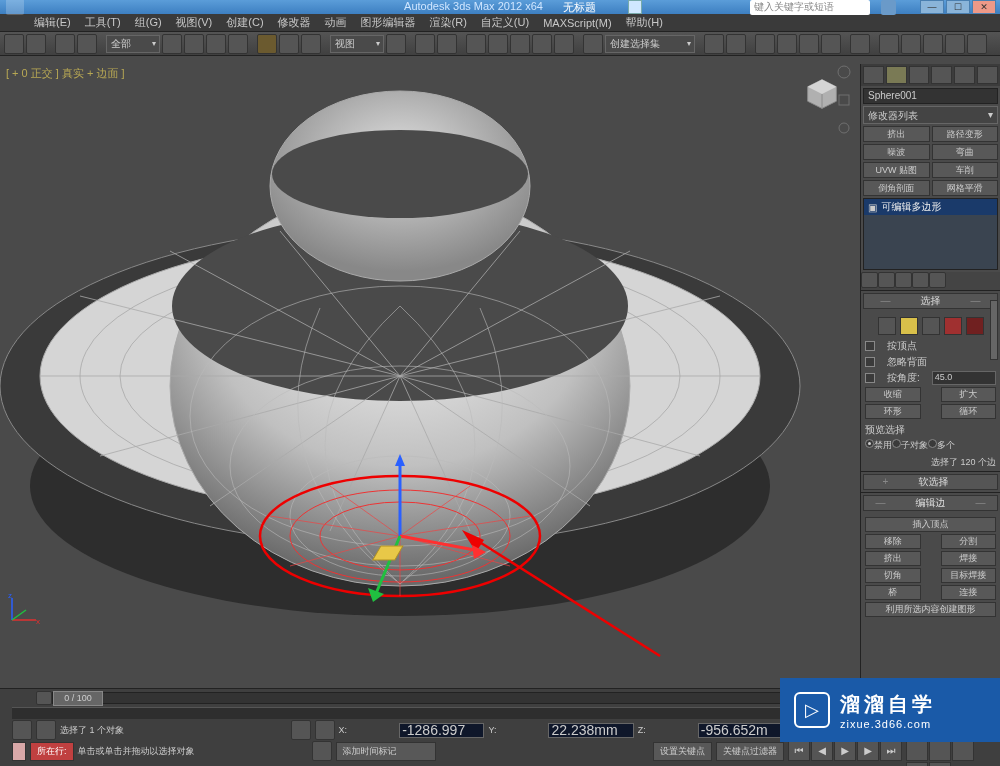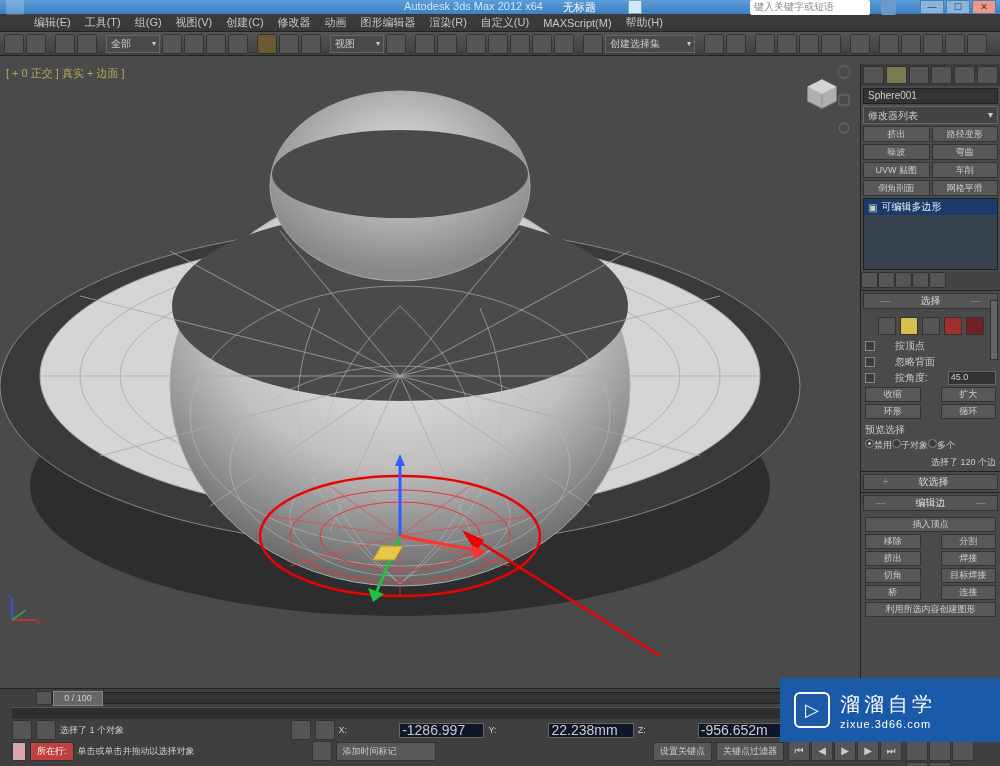--- a/index.html
+++ b/index.html
@@ -55,21 +55,21 @@
 
 .rollup { border-top: 1px solid #222; }
 .rollup-header { height: 16px; background: #555; color: #ddd; font-size: 10px; text-align: center; line-height: 16px; border: 1px solid #333; margin: 2px; display:flex; align-items:center; justify-content:center; gap:30px; }
 .rollup-header .dash { color: #888; }
 .rollup-body { padding: 2px 4px; color: #ccc; font-size: 10px; }
 .sel-icons { display: flex; gap: 4px; margin: 4px 0; justify-content:center; }
 .sel-icon { width: 18px; height: 18px; background: #555; border: 1px solid #333; }
 .sel-icon.active { background: #d9c04a; border-color: #333; }
 .sel-icon.red { background: #a03030; }
 .sel-icon.red2 { background: #702020; }
-.chk-row { display: flex; align-items: center; gap: 20px; margin: 2px 0; font-size:10px; }
+.chk-row { display: flex; align-items: center; gap: 12px; margin: 2px 0; font-size:10px; }
 .chk { width: 10px; height: 10px; border: 1px solid #888; background: #3a3a3a; }
 .spin-input { flex: 1; height: 14px; background: #333; border: 1px solid #666; color: #ccc; font-size: 9px; padding: 0 2px; }
 .btn-pair { display: grid; grid-template-columns: 1fr 1fr; gap: 20px; margin: 2px 0; }
 .btn-sm { height: 15px; background: #585858; border: 1px solid #333; color: #ccc; font-size: 9px; text-align: center; line-height: 13px; }
 .radio-row { display: flex; font-size: 9px; margin: 2px 0; }
 .radio { width: 9px; height: 9px; border: 1px solid #888; border-radius: 50%; background: #3a3a3a; position:relative; }
 .radio.on::after { content:""; position:absolute; inset:2px; background:#ccc; border-radius:50%; }
 .sel-count { text-align: right; font-size: 9px; margin-top: 4px; }
 .sect-label { font-size: 10px; margin: 4px 0 2px; }
 .scroll-thumb { position:absolute; right: 2px; width: 8px; background:#666; border:1px solid #333; }
@@ -88,21 +88,21 @@
 .status-btn.pink { background: #d9a8a8; color: #333; }
 .status-btn.red { background: #c04040; color: #fff; }
 .status-text { color: #ccc; font-size: 9px; }
 .play-controls { display: flex; gap: 1px; margin-left: auto; }
 .play-btn { width: 22px; height: 20px; background: #555; border: 1px solid #333; color: #ccc; font-size: 10px; text-align:center; line-height:18px; }
 .nav-controls { display:flex; flex-wrap:wrap; width: 90px; gap:1px; }
 
 
 .watermark { position: absolute; right: 0; bottom: 24px; width: 220px; height: 64px; background: #1a5aa8; display: flex; align-items: center; gap: 10px; padding: 0 14px; color: #fff; }
 .watermark .wlogo { width: 36px; height: 36px; border: 2px solid #fff; border-radius: 6px; display:flex; align-items:center; justify-content:center; font-size:18px; }
-.watermark .wtext .big { font-size: 20px; font-weight: normal; letter-spacing: 4px; }
+.watermark .wtext .big { font-size: 20px; font-weight: bold; letter-spacing: 4px; }
 .watermark .wtext .small { font-size: 11px; letter-spacing: 1px; }
 
 .viewport-right-widget { position:absolute; top: 64px; right: 146px; width: 20px; display:flex; flex-direction:column; gap:12px; align-items:center; }
 .vw-ico { width: 16px; height: 16px; opacity:.6; }
 
 </style>
 </head>
 <body>
 
 <div class="titlebar">

